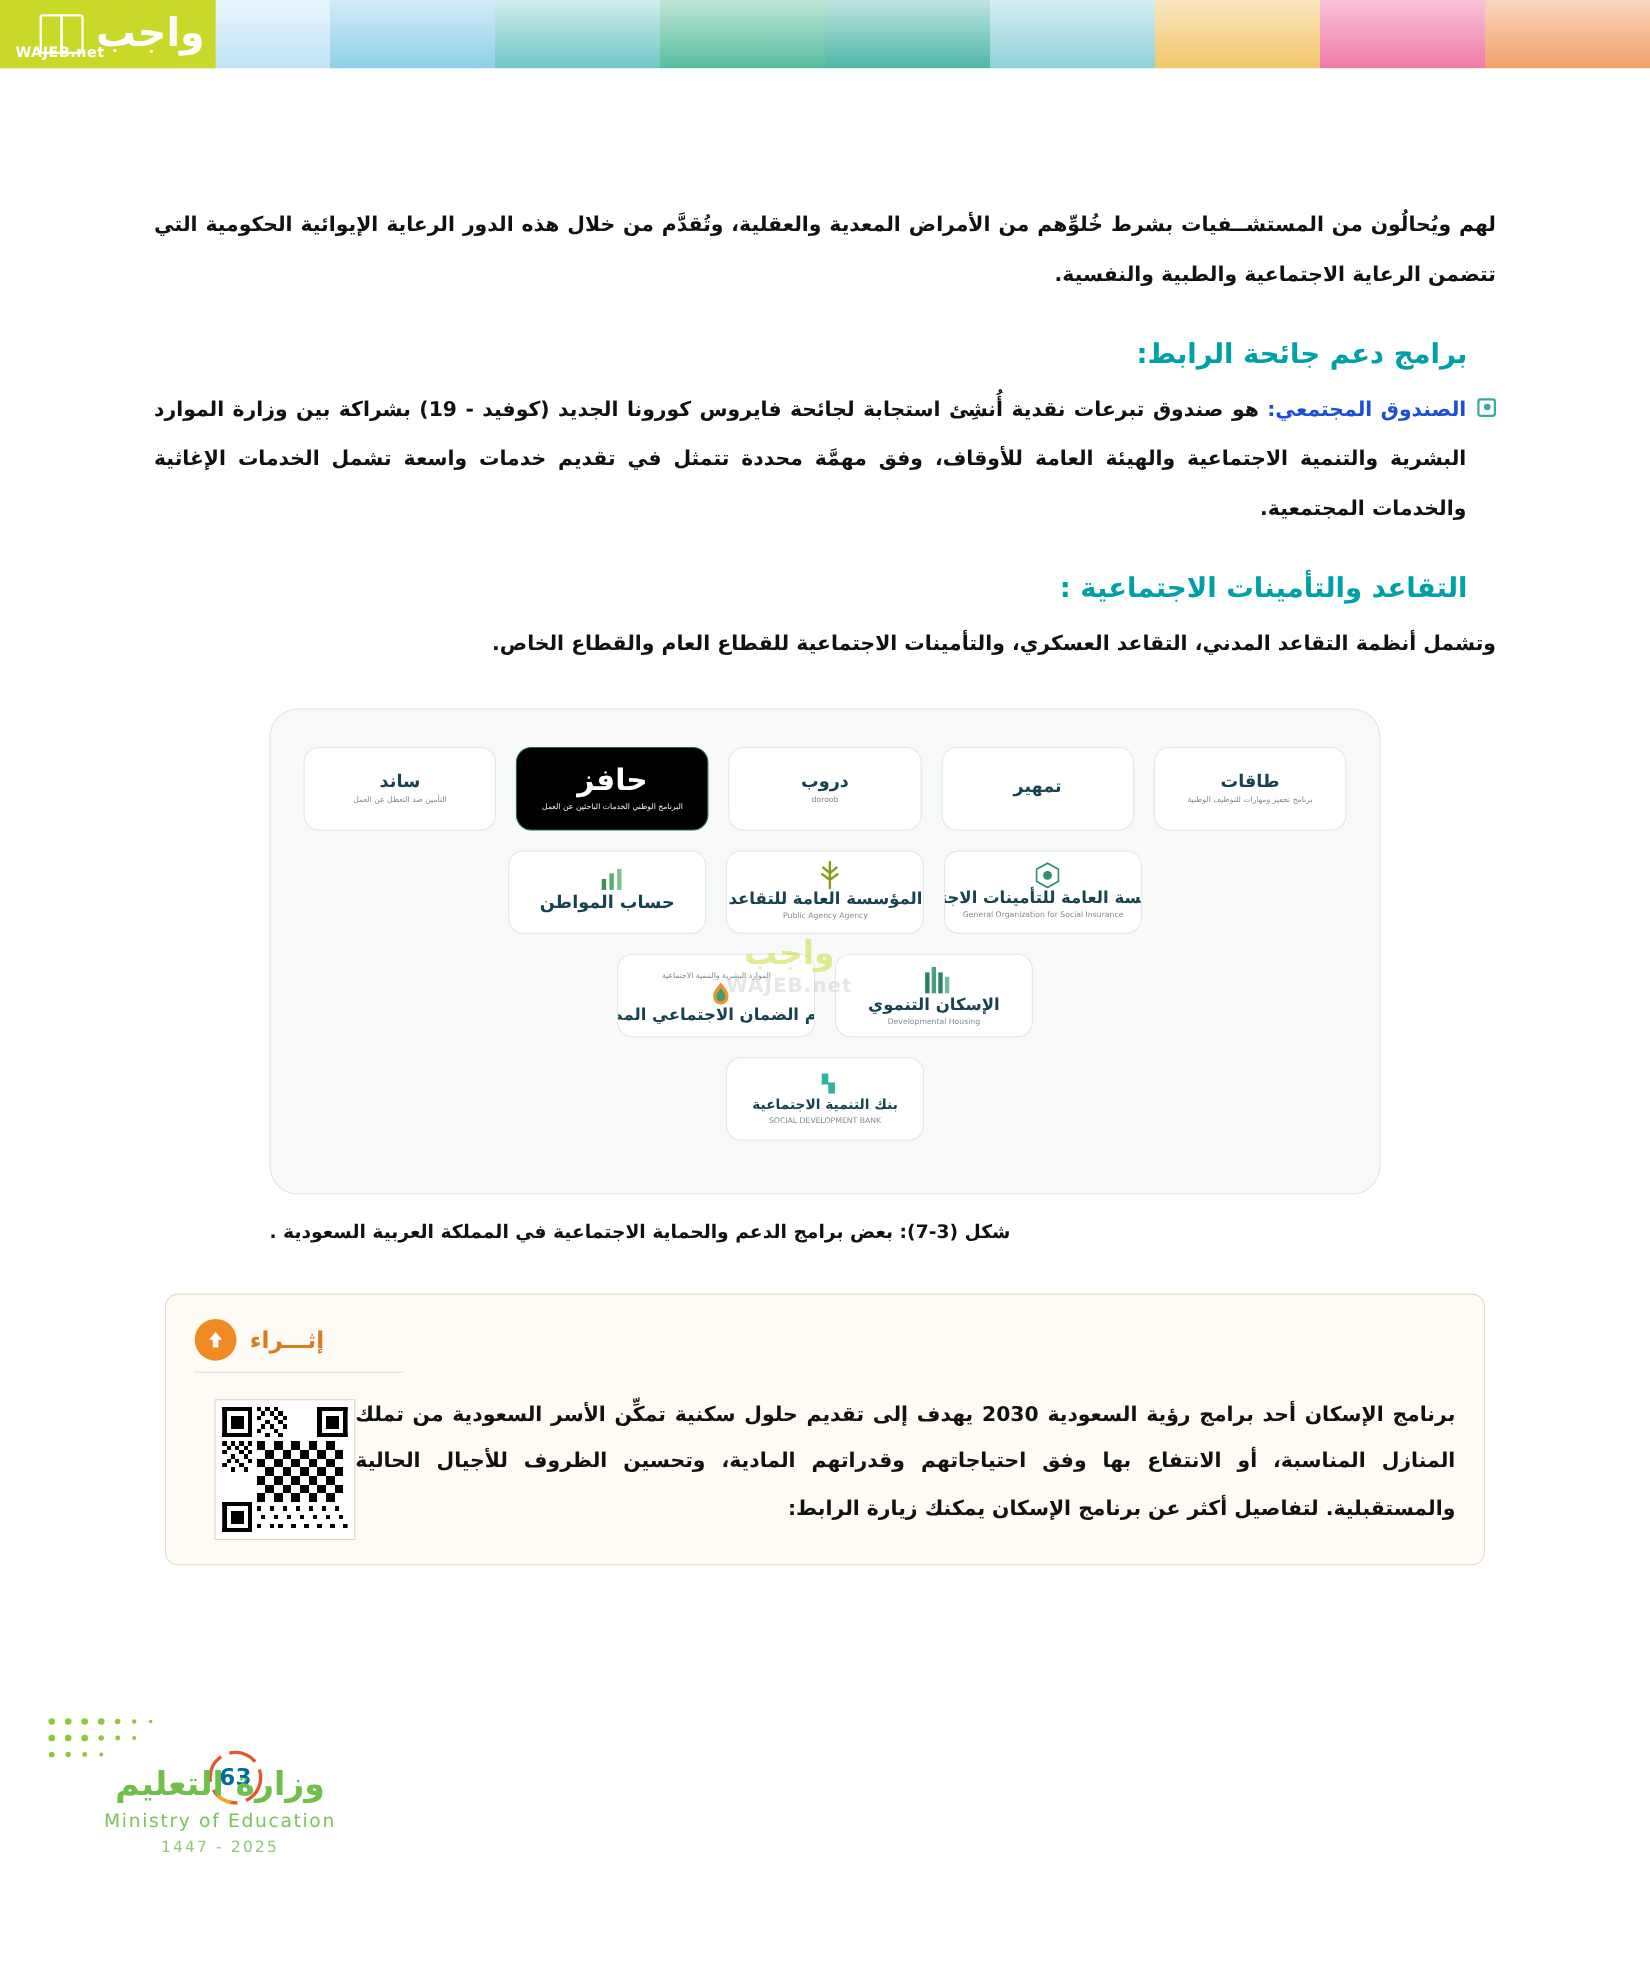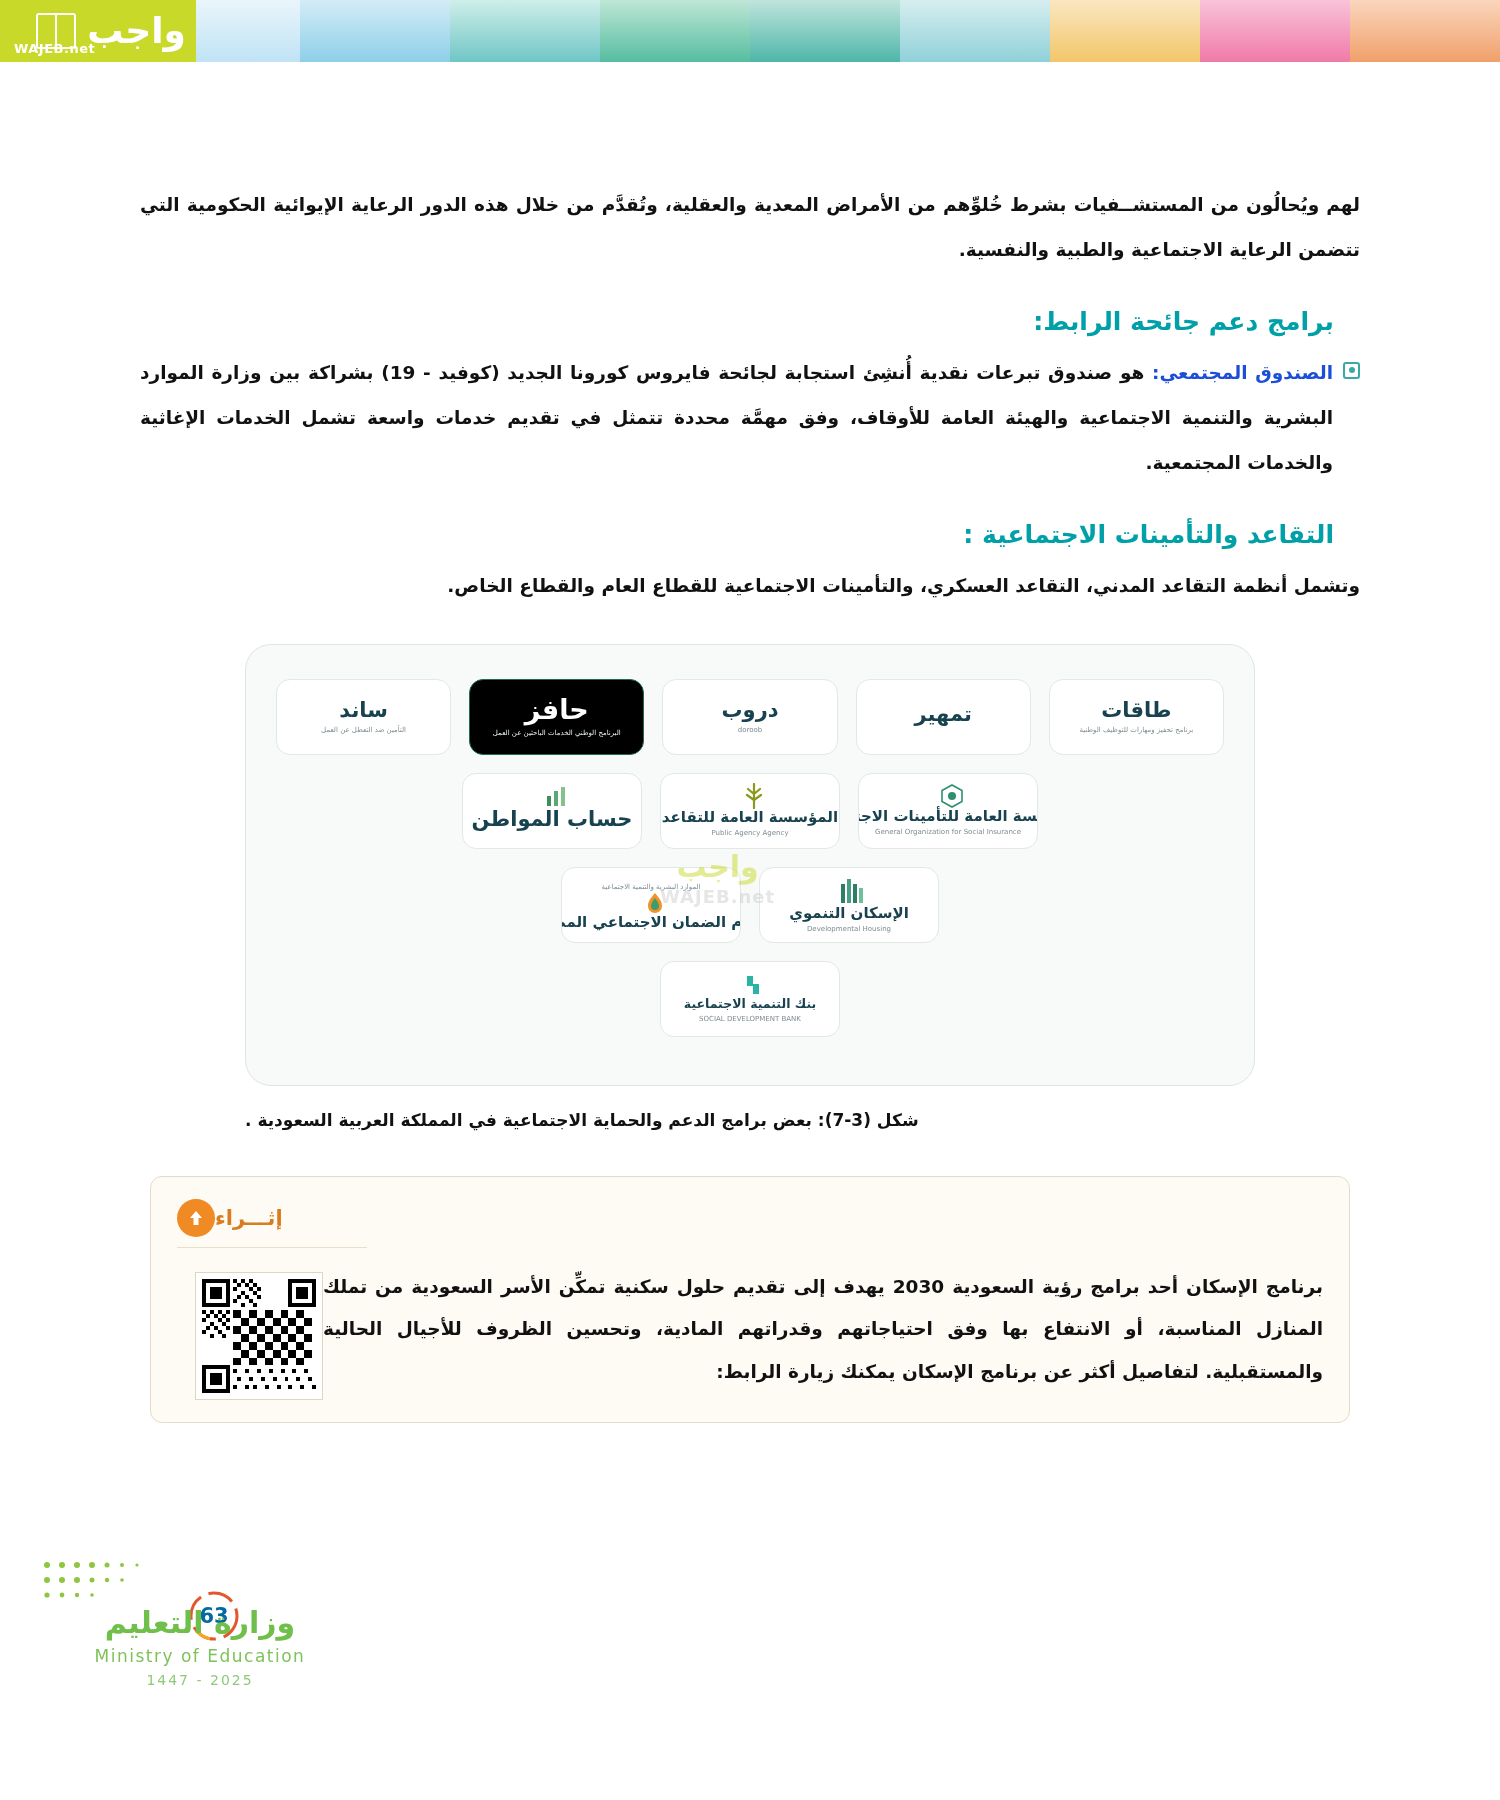--- a/index.html
+++ b/index.html
@@ -155,21 +155,21 @@
     border-radius: 14px;
     display: flex;
     flex-direction: column;
     align-items: center;
     justify-content: center;
     box-sizing: border-box;
     padding: 4px 6px;
     overflow: hidden;
   }
   .logo-card .lg-main {
-    font-size: 21px;
+    font-size: 16px;
     font-weight: bold;
     color: #18424f;
     line-height: 1.1;
     white-space: nowrap;
   }
   .logo-card .lg-sub {
     font-size: 7px;
     color: #7d8c92;
     margin-top: 4px;
     text-align: center;
@@ -212,20 +212,21 @@
     border-radius: 12px;
     background: #fdfbf4;
     padding: 22px 26px 28px 26px;
     position: relative;
     box-sizing: border-box;
   }
   .enrich-head {
     display: flex;
     align-items: center;
     justify-content: flex-start;
+    gap: 12px;
     padding-bottom: 10px;
     border-bottom: 1px solid #e7e0cc;
     margin-bottom: 18px;
     flex-direction: row-reverse;
     width: 190px;
     margin-right: auto;
     margin-left: 0;
   }
   .enrich-title {
     color: #d97b1f;

